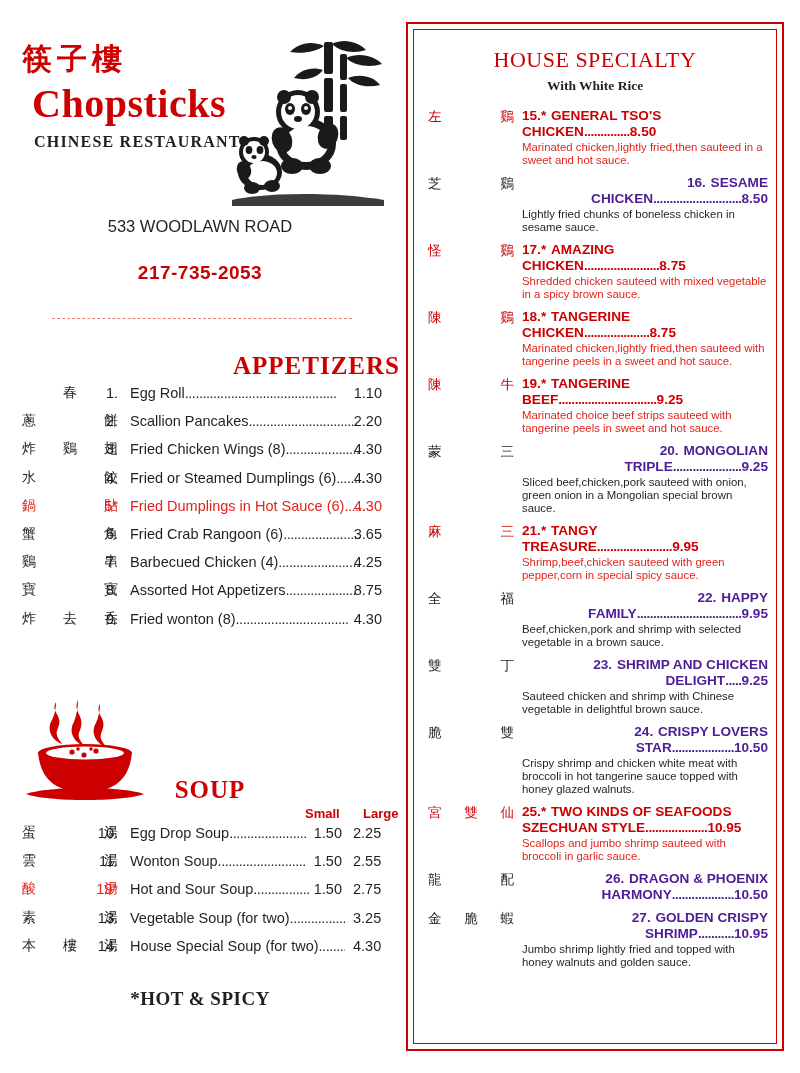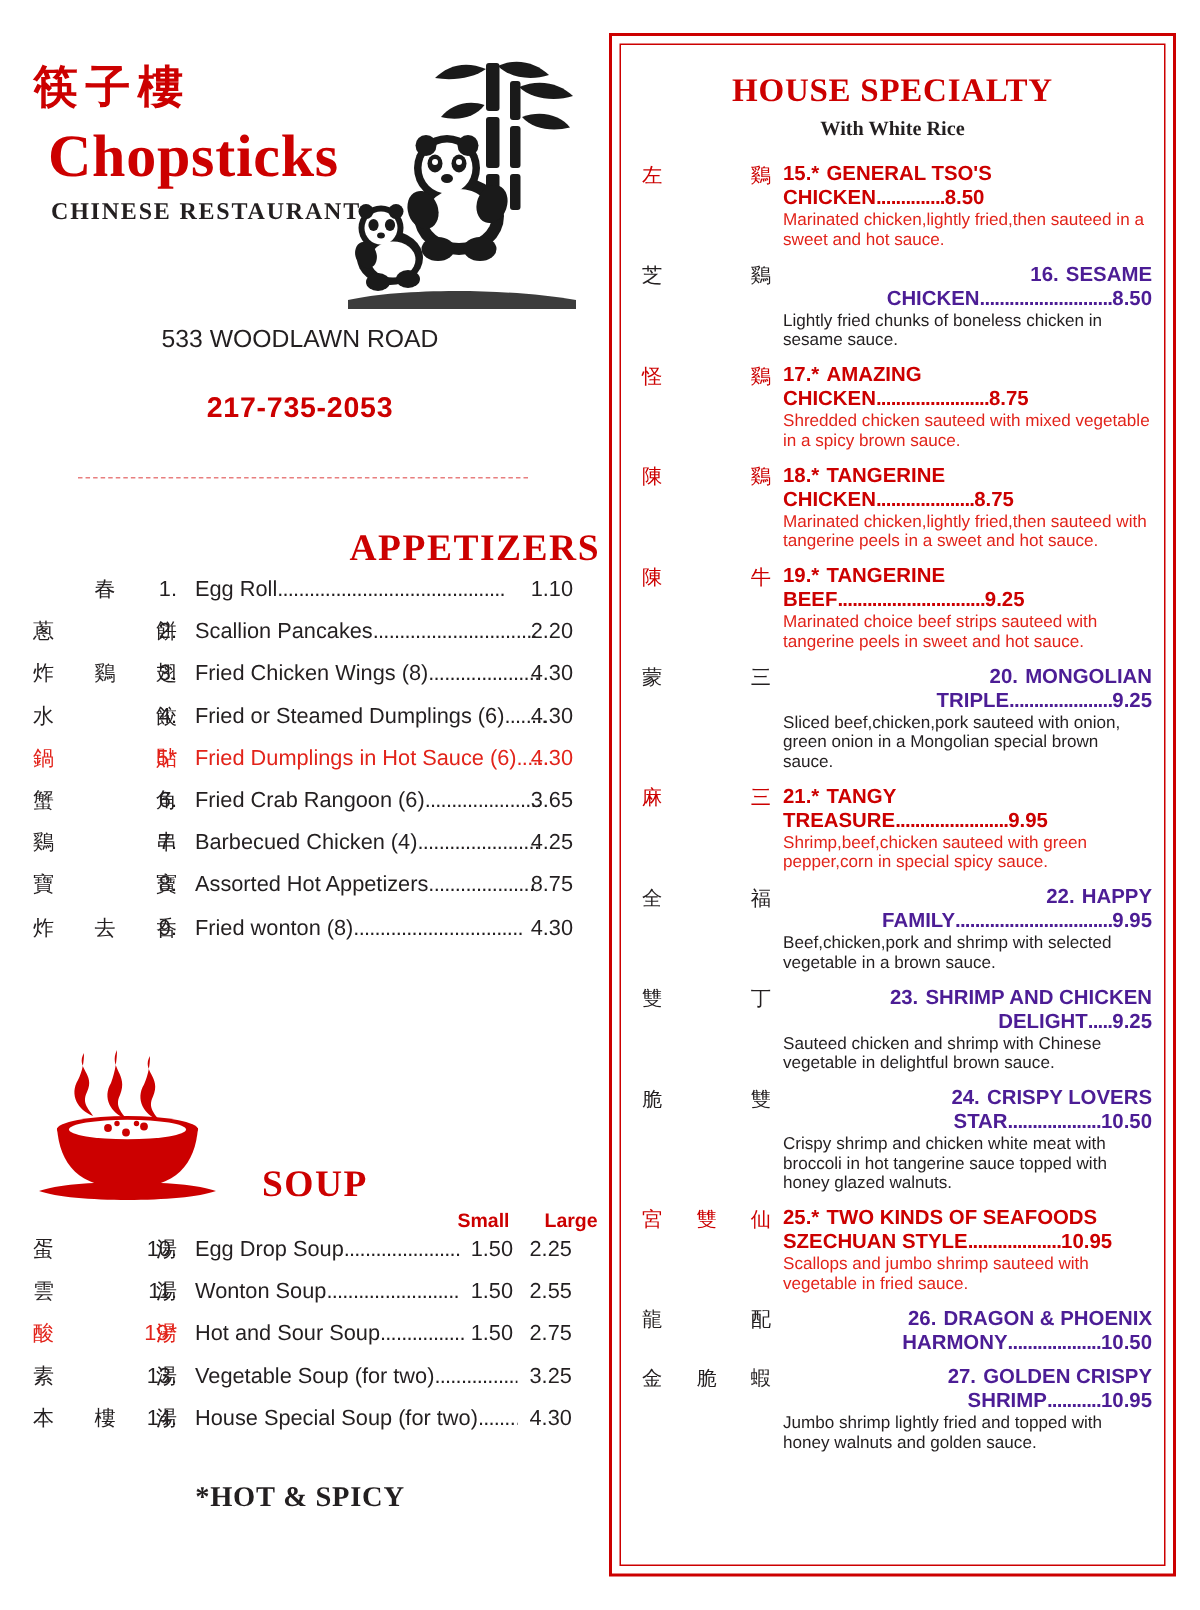--- a/index.html
+++ b/index.html
@@ -256,21 +256,21 @@
     top: 5px;
     right: 5px;
     bottom: 5px;
     border: 1px solid #cc0000;
     box-sizing: border-box;
     overflow: hidden;
   }
   .house-title {
     text-align: center;
     font-family: "Liberation Serif", serif;
-    font-weight: bold;
+    font-weight: normal;
     color: #cc0000;
     font-size: 22px;
     letter-spacing: 0.5px;
     margin-top: 17px;
   }
   .house-sub {
     text-align: center;
     font-family: "Liberation Serif", serif;
     font-weight: bold;
     color: #231f20;
@@ -689,21 +689,21 @@
             </div>
           </div>
           <div class="hs-item">
             <div class="hs-cn">
               <span>宮</span>
               <span>雙</span>
               <span>仙</span>
             </div>
             <div class="hs-body">
               <div class="hs-name"><span class="pnum">25.* </span>TWO KINDS OF SEAFOODS SZECHUAN STYLE<span class="dots">...................</span>10.95</div>
-              <div class="hs-desc">Scallops and jumbo shrimp sauteed with vegetable in fried sauce.</div>
+              <div class="hs-desc">Scallops and jumbo shrimp sauteed with broccoli in garlic sauce.</div>
             </div>
           </div>
           <div class="hs-item">
             <div class="hs-cn dark">
               <span>龍</span>
               <span></span>
               <span>配</span>
             </div>
             <div class="hs-body">
               <div class="hs-name dark"><span class="pnum">26. </span>DRAGON &amp; PHOENIX HARMONY<span class="dots">...................</span>10.50</div>

